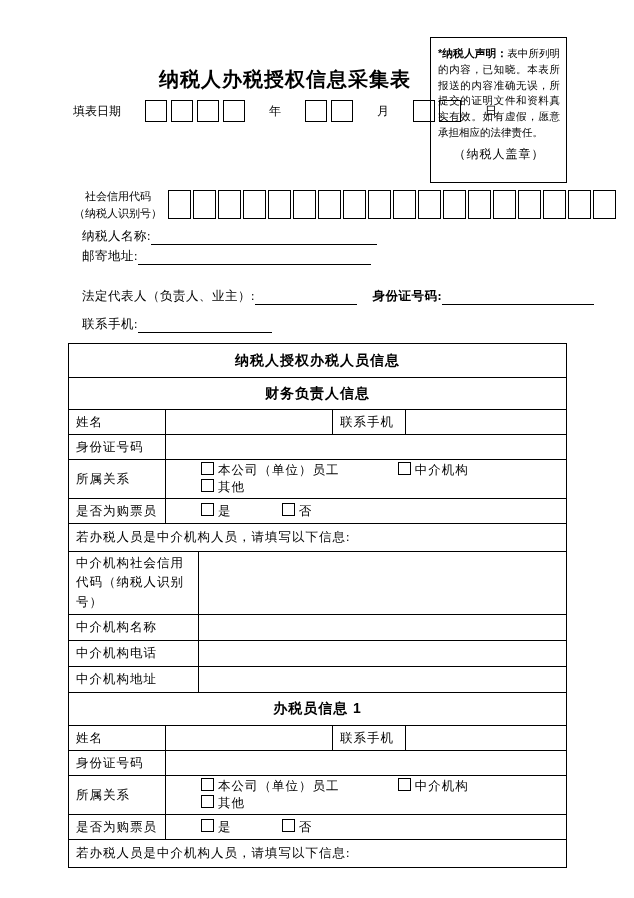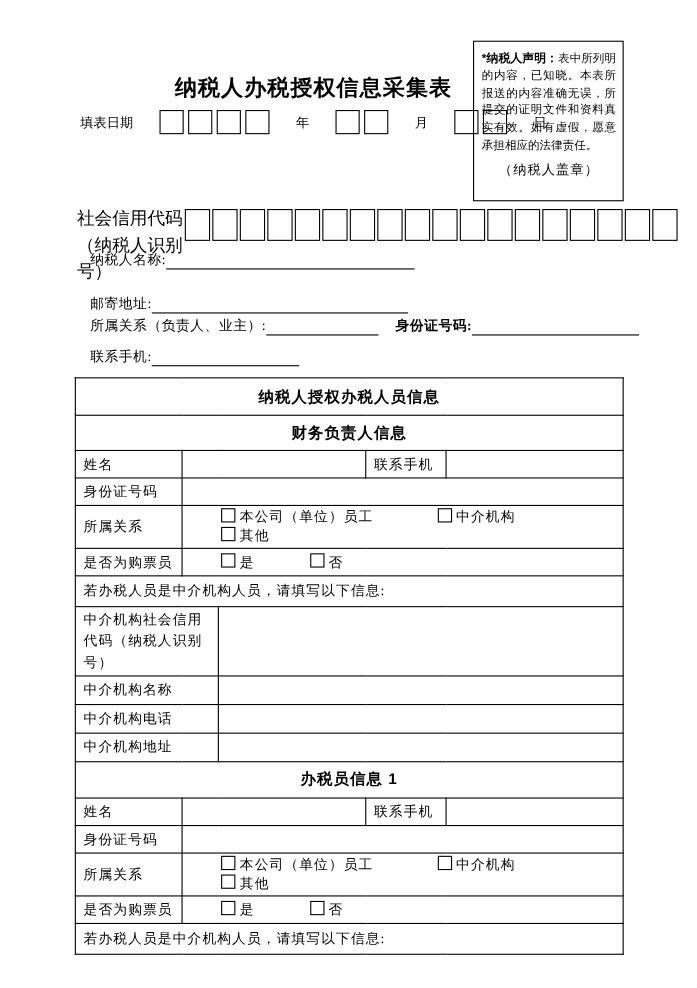--- a/index.html
+++ b/index.html
@@ -22,21 +22,21 @@
   .date-row .cbox { width:20px; height:20px; border:1.5px solid #000; background:#fff; display:inline-block; }
   .decl {
     position:absolute; left:430px; top:37px; width:137px; height:146px;
     box-sizing:border-box; border:1.5px solid #000; padding:7px 6px 0 7px;
     font-size:10.5px; line-height:1.5; text-align:justify;
   }
   .decl-lead { font-weight:bold; font-family:"Liberation Sans","DejaVu Sans",sans-serif; font-size:10.8px; }
   .decl-seal { text-align:center; font-size:12px; margin-top:4px; letter-spacing:1px; }
   .credit-label {
     position:absolute; left:70px; top:188px; width:96px;
-    text-align:left; font-size:16px; line-height:1.5;
+    text-align:center; font-size:11px; line-height:1.5;
   }
   .credit-boxes { position:absolute; left:168px; top:190px; display:flex; gap:2px; }
   .credit-boxes .cbox { width:21px; height:27px; border:1.6px solid #000; background:#fff; display:inline-block; }
   .fline { position:absolute; left:82px; font-size:12.5px; white-space:nowrap; letter-spacing:0.5px; }
   .blank { display:inline-block; border-bottom:1px solid #000; height:15px; vertical-align:bottom; }
   .main-table {
     position:absolute; left:68px; top:343px; width:498px;
     border-collapse:collapse; table-layout:fixed; font-size:12.5px;
     border:1.5px solid #000;
   }
@@ -109,26 +109,26 @@
       <span class="cbox"></span>
       <span class="cbox"></span>
       <span class="cbox"></span>
       <span class="cbox"></span>
     </div>
 
   <div class="fline" style="top:228px;">
     <span>纳税人名称:</span><span class="blank" style="width:226px;"></span>
   </div>
 
-  <div class="fline" style="top:268px;">
+  <div class="fline" style="top:248px;">
     <span>邮寄地址:</span><span class="blank" style="width:233px;"></span>
   </div>
 
   <div class="fline" style="top:288px;">
-    <span>所属关系（负责人、业主）:</span><span class="blank" style="width:102px;"></span>
+    <span>法定代表人（负责人、业主）:</span><span class="blank" style="width:102px;"></span>
     <span style="margin-left:12px;font-weight:bold;">身份证号码:</span><span class="blank" style="width:152px;"></span>
   </div>
 
   <div class="fline" style="top:316px;">
     <span>联系手机:</span><span class="blank" style="width:134px;"></span>
   </div>
 
   <table class="main-table">
     <colgroup>
         <col style="width:97px">

